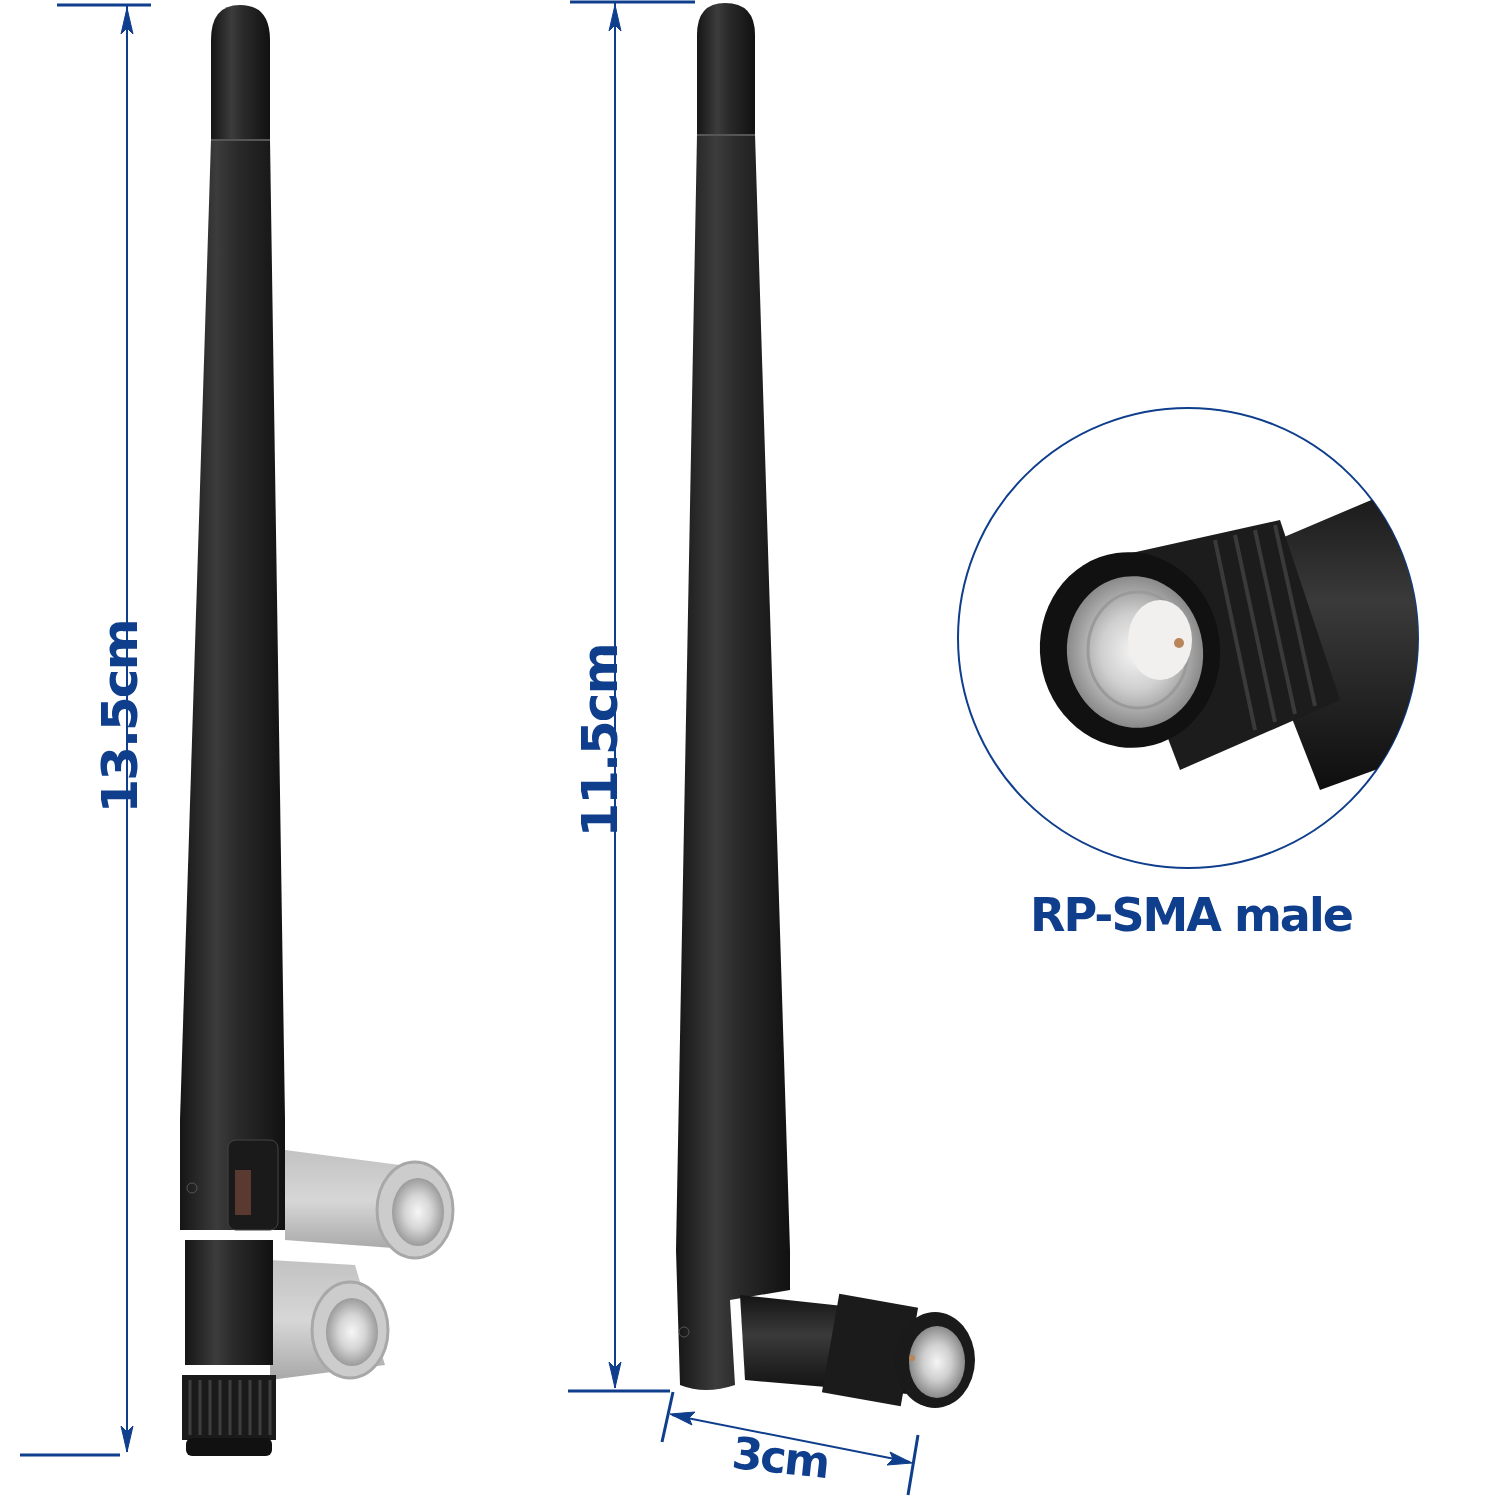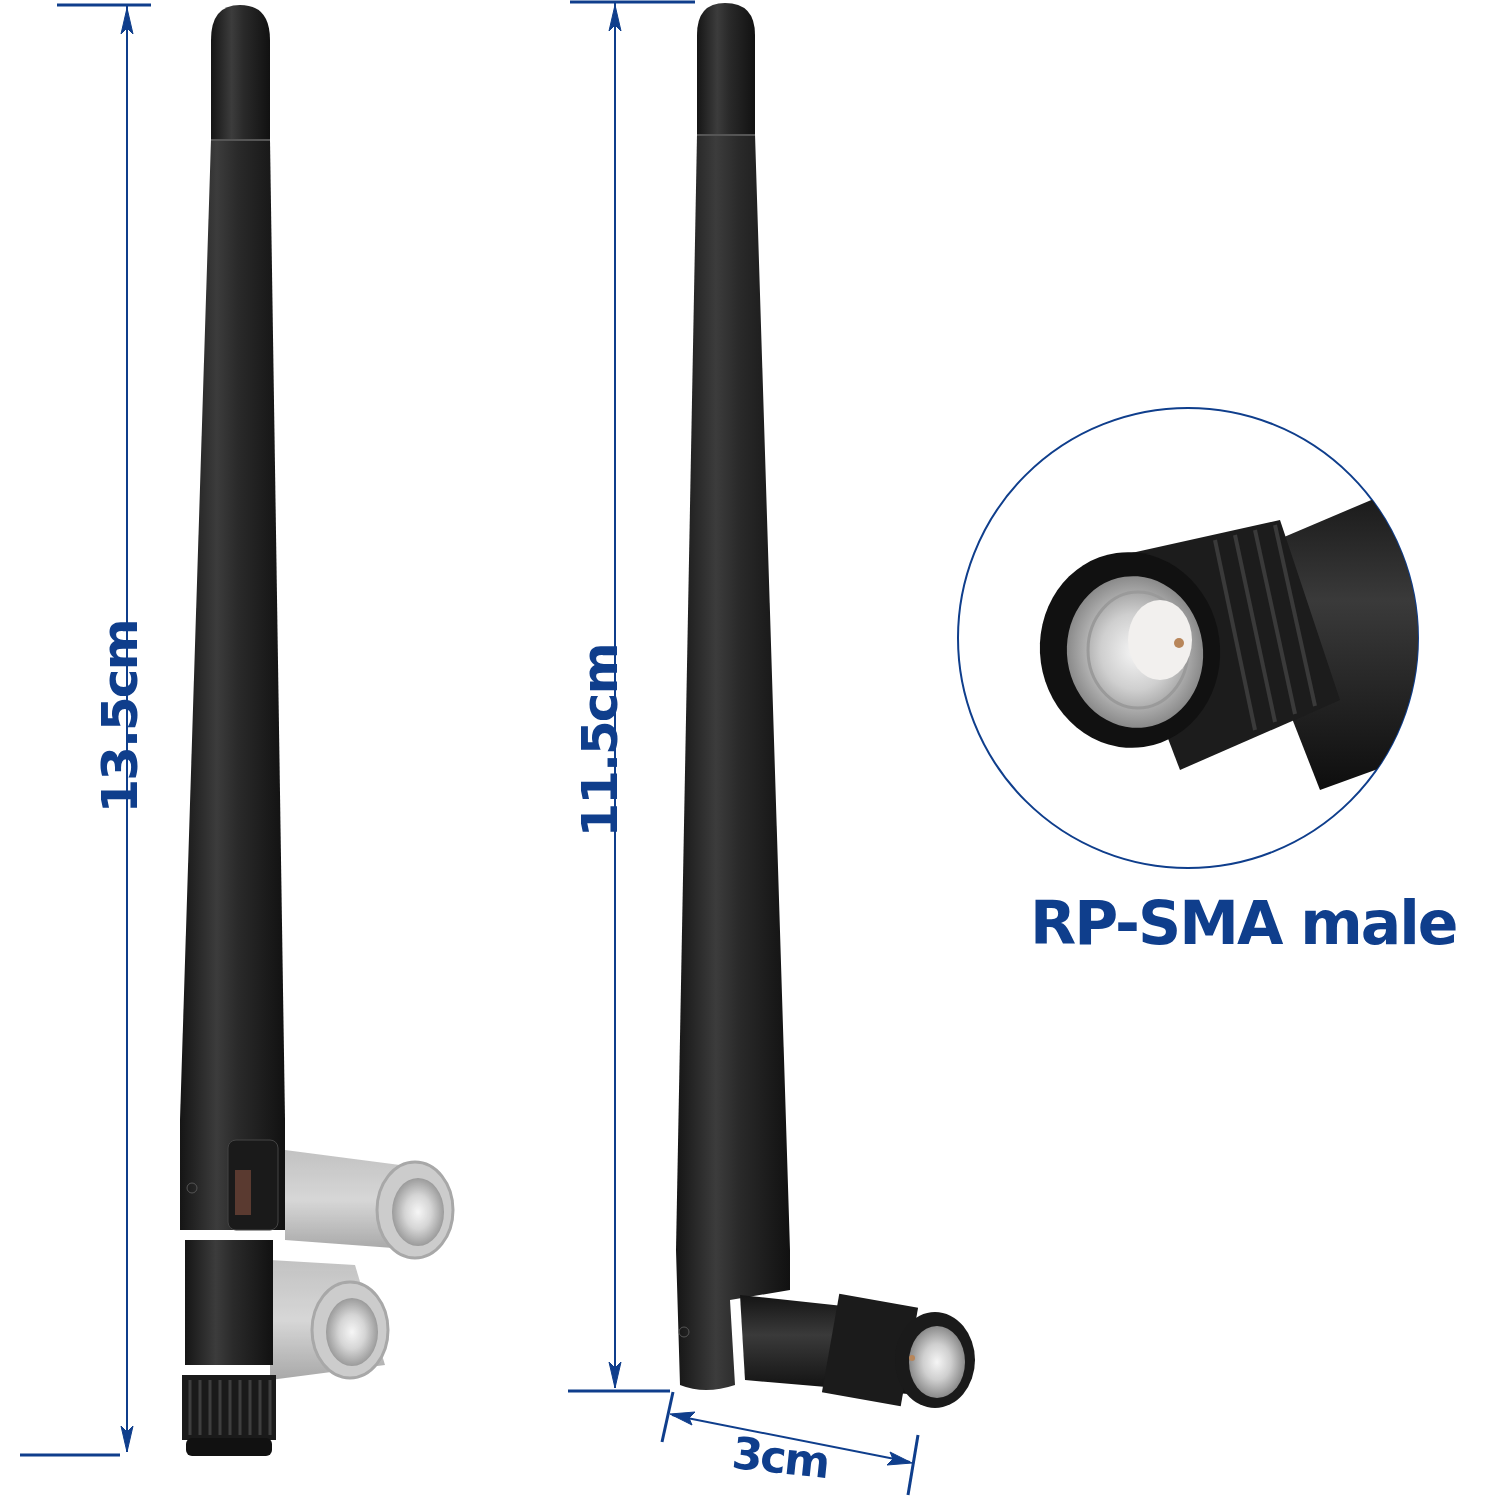--- a/index.html
+++ b/index.html
@@ -6,21 +6,21 @@
     body { width:1498px; height:1498px; position:relative; overflow:hidden; font-family:"DejaVu Sans", sans-serif; }
     .layer { position:absolute; left:0; top:0; }
     .dim-label {
       position:absolute; color:#0f3e8c; font-weight:bold; font-family:"DejaVu Sans", sans-serif;
       letter-spacing:-2px; white-space:nowrap;
     }
     .rot { transform-origin:center center; transform:rotate(-90deg); }
     #label-135 { left:20px; top:688px; width:200px; text-align:center; font-size:50px; }
     #label-115 { left:500px; top:712px; width:200px; text-align:center; font-size:50px; }
     #label-3cm { left:732px; top:1432px; font-size:44px; transform:rotate(6deg); }
-    #label-rpsma { left:1030px; top:888px; font-size:60px; letter-spacing:-2px; }
+    #label-rpsma { left:1030px; top:888px; font-size:46px; letter-spacing:-2px; }
   </style>
 </head>
 <body>
 
 <svg class="layer" width="1498" height="1498" viewBox="0 0 1498 1498">
   <defs>
     <linearGradient id="body" x1="0" x2="1" y1="0" y2="0">
       <stop offset="0" stop-color="#151515"></stop>
       <stop offset="0.35" stop-color="#3c3c3c"></stop>
       <stop offset="0.55" stop-color="#2a2a2a"></stop>

